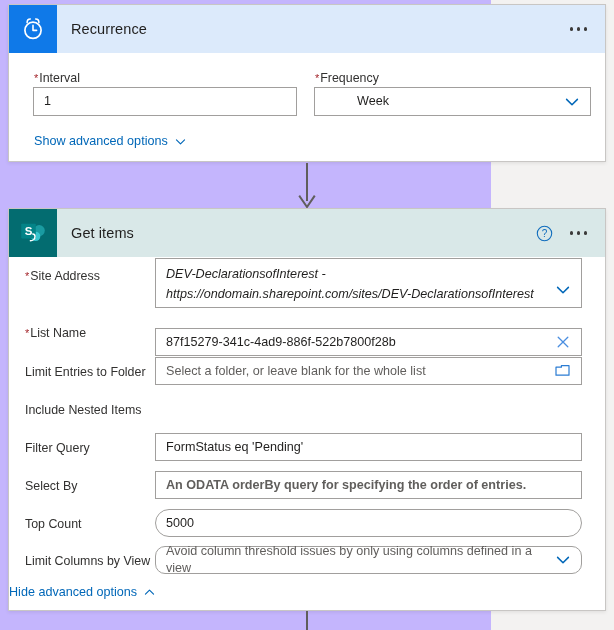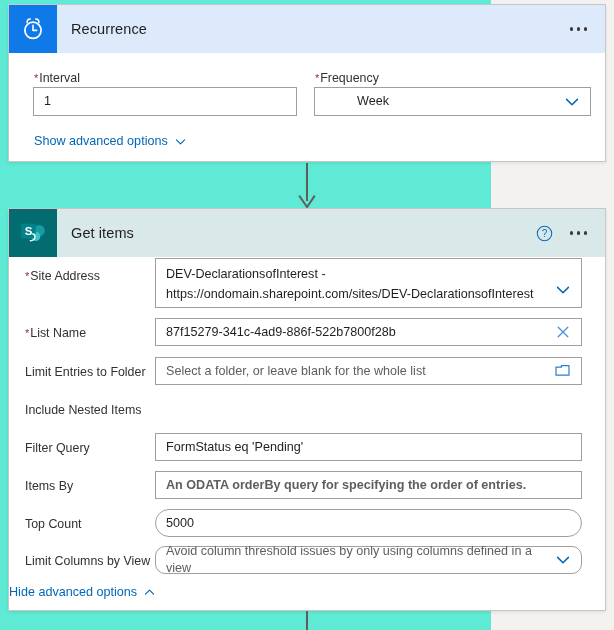--- a/index.html
+++ b/index.html
@@ -7,21 +7,21 @@
     margin: 0; padding: 0;
     width: 614px; height: 630px;
     background: #f3f2f1;
     font-family: "Liberation Sans", sans-serif;
     overflow: hidden;
   }
   #canvas {
     position: relative;
     width: 491px;
     height: 630px;
-    background: #5eead4;
+    background: #c4b5fd;
   }
 
   
   .card {
     position: absolute;
     left: 8px;
     width: 598px;
     background: #ffffff;
     border: 1px solid #c8c6c4;
     box-shadow: 0 0.3px 0.9px rgba(0,0,0,0.08), 0 1.6px 3.6px rgba(0,0,0,0.08);
@@ -153,25 +153,25 @@
   }
 
   
   #getitems-card { top: 208px; height: 403px; }
 
   .gi-label { position: absolute; left: 25px; }
   .gi-input { position: absolute; left: 155px; width: 427px; }
 
   #gi-site-label    { top: 269px; }
   #gi-site-input    { top: 258px; height: 50px; align-items: flex-start; padding-top: 5px; }
-  #gi-site-input .input-text { line-height: 20px; }
+  #gi-site-input .input-text { line-height: 20px; font-style: italic; }
   #gi-site-input .input-affix { align-self: center; margin-top: 8px; }
 
   #gi-list-label    { top: 326px; }
-  #gi-list-input    { top: 318px; height: 28px; }
+  #gi-list-input    { top: 328px; height: 28px; }
 
   #gi-folder-label  { top: 365px; }
   #gi-folder-input  { top: 357px; height: 28px; }
 
   #gi-nested-label  { top: 403px; }
   #gi-nested-input  { top: 395px; height: 28px; }
 
   #gi-filter-label  { top: 441px; }
   #gi-filter-input  { top: 433px; height: 28px; }
 
@@ -305,21 +305,21 @@
     </div>
   </div>
 
   <div class="field-label gi-label" id="gi-nested-label">Include Nested Items</div>
 
   <div class="field-label gi-label" id="gi-filter-label">Filter Query</div>
   <div class="input-box gi-input" id="gi-filter-input">
     <div class="input-text">FormStatus eq 'Pending'</div>
   </div>
 
-  <div class="field-label gi-label" id="gi-order-label">Items By</div>
+  <div class="field-label gi-label" id="gi-order-label">Select By</div>
   <div class="input-box gi-input" id="gi-order-input">
     <div class="input-text placeholder">An ODATA orderBy query for specifying the order of entries.</div>
   </div>
 
   <div class="field-label gi-label" id="gi-top-label">Top Count</div>
   <div class="input-box gi-input" id="gi-top-input">
     <div class="input-text">5000</div>
   </div>
 
   <div class="field-label gi-label" id="gi-view-label">Limit Columns by View</div>

